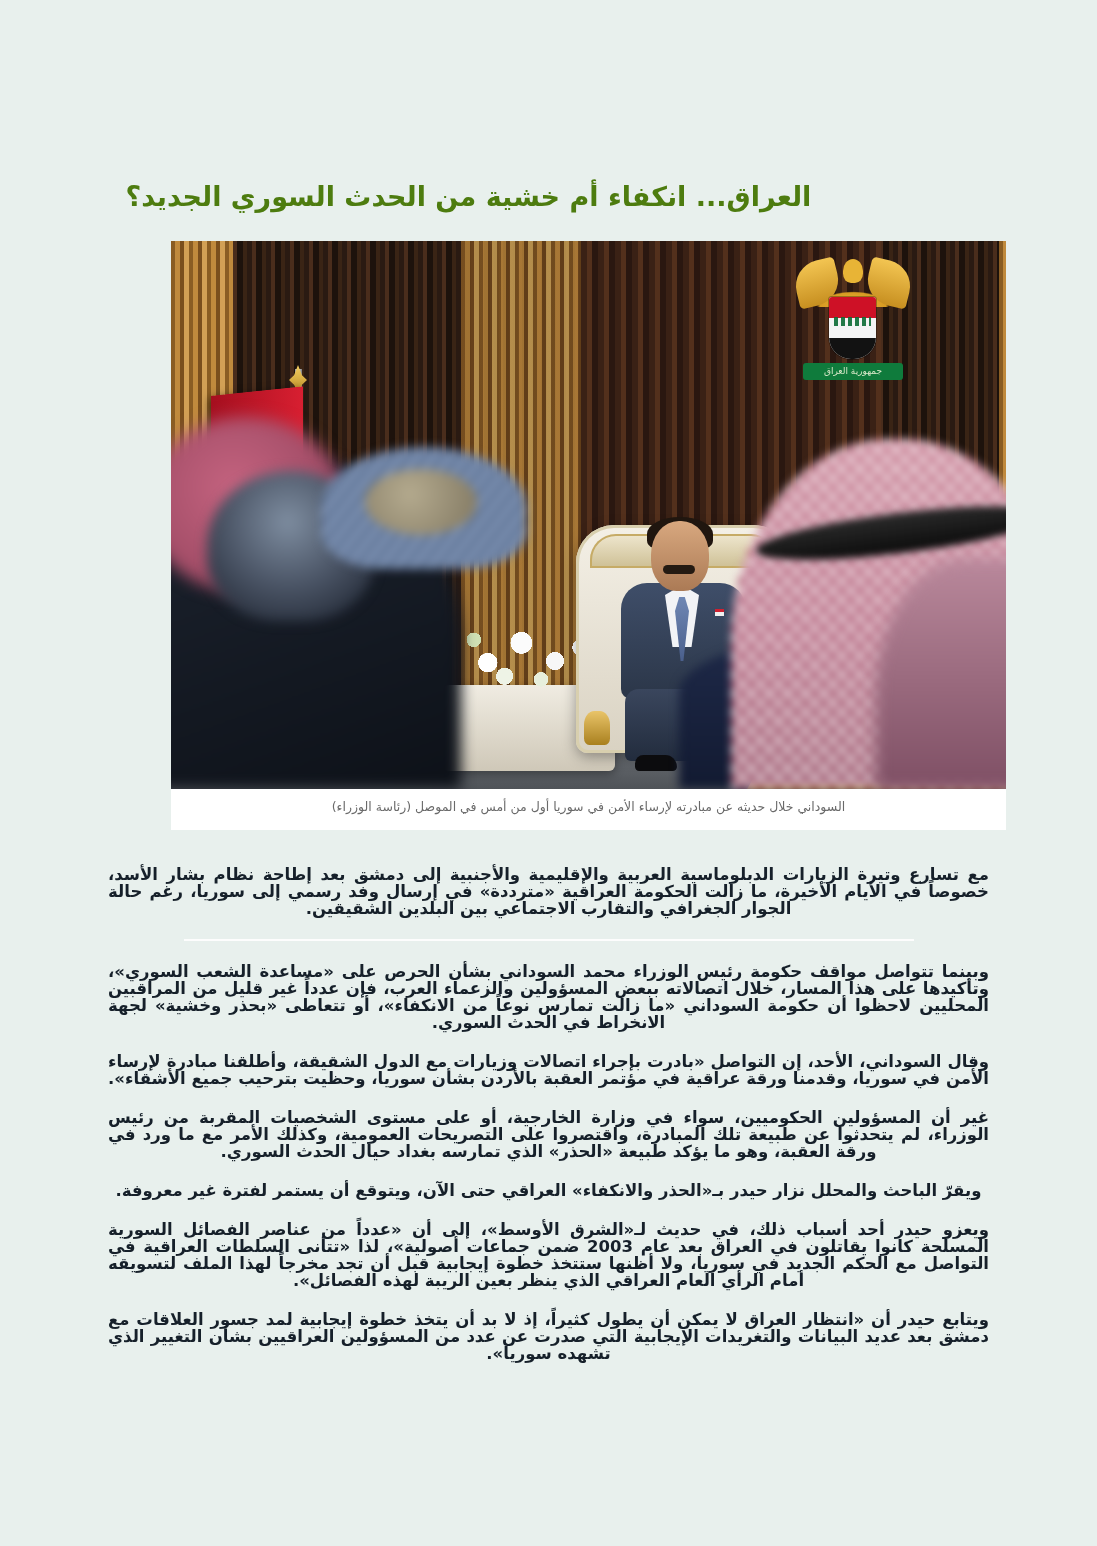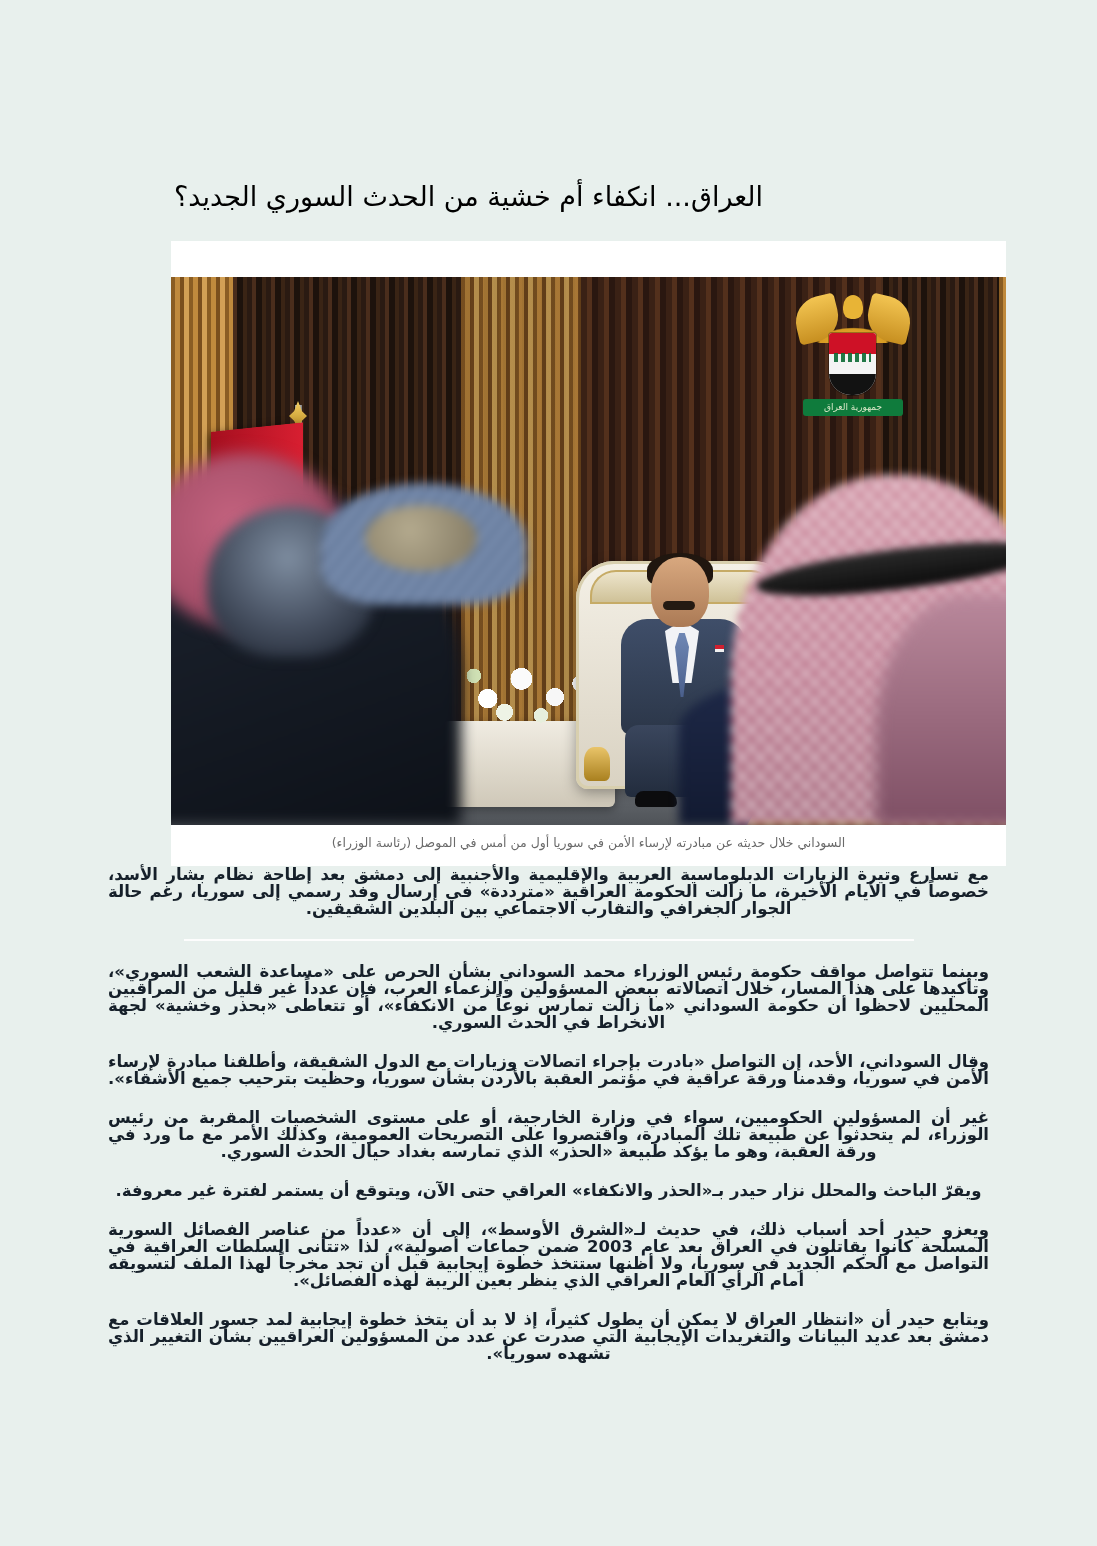--- a/index.html
+++ b/index.html
@@ -93,42 +93,41 @@
   }
 
   
   .headline {
     position: absolute;
     top: 160px;
     left: 0;
     width: 937px;
     text-align: center;
     font-size: 27px;
-    font-weight: normal;
-    color: #000000;
+    font-weight: bold;
+    color: #4d7c0f;
     line-height: 38px;
     padding: 0 120px;
     box-sizing: border-box;
   }
 
   
   .figure {
     position: absolute;
     top: 225px;
     left: 131px;
     width: 835px;
     background: #ffffff;
   }
   .photo {
     position: relative;
     width: 835px;
     height: 548px;
     overflow: hidden;
     background: #2a1d15;
-    margin-top: 36px;
   }
 
   
   .wall {
     position: absolute;
     inset: 0;
     background:
       repeating-linear-gradient(to right,
         #2a1a12 0 5px,
         #4a2d1c 5px 9px,

